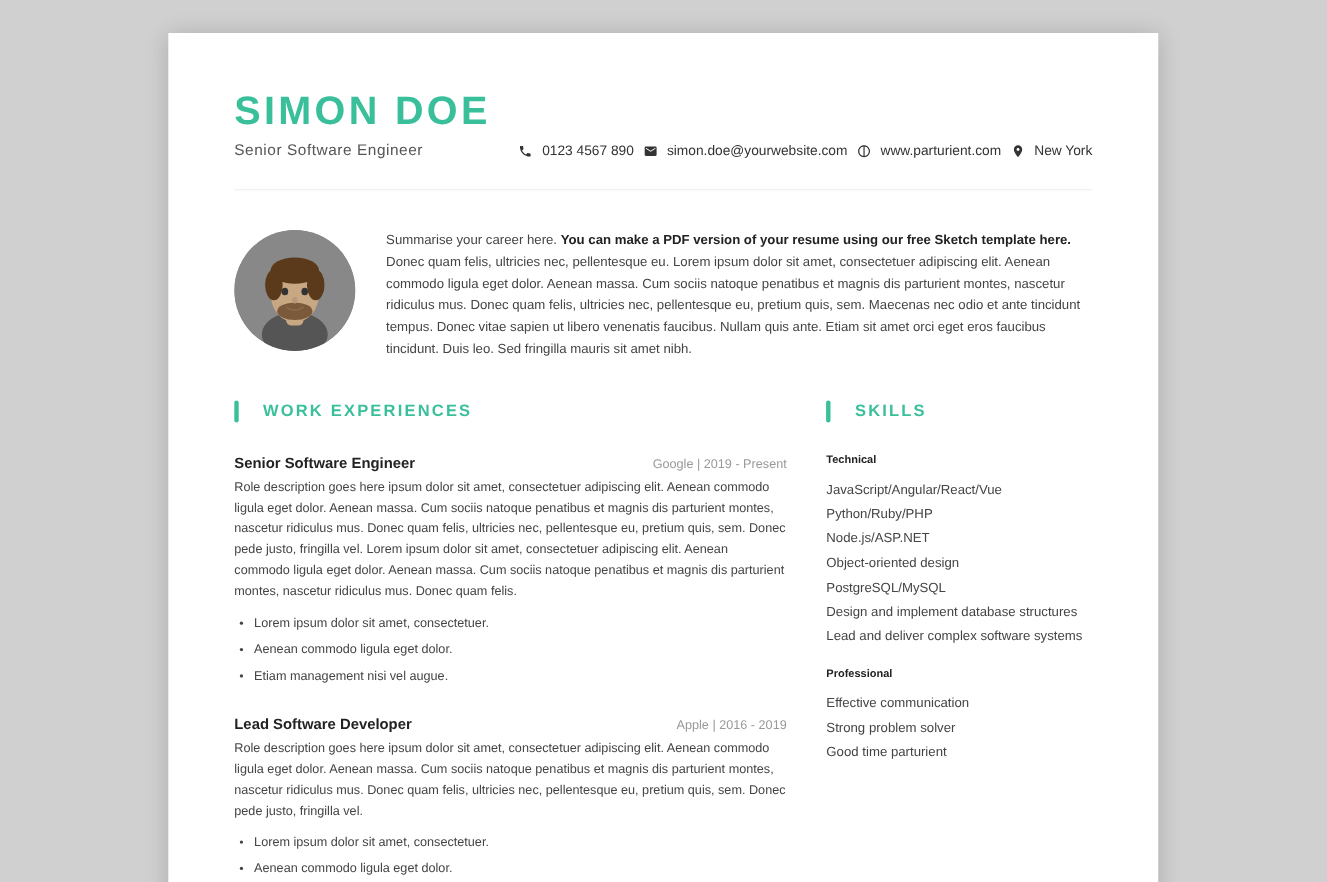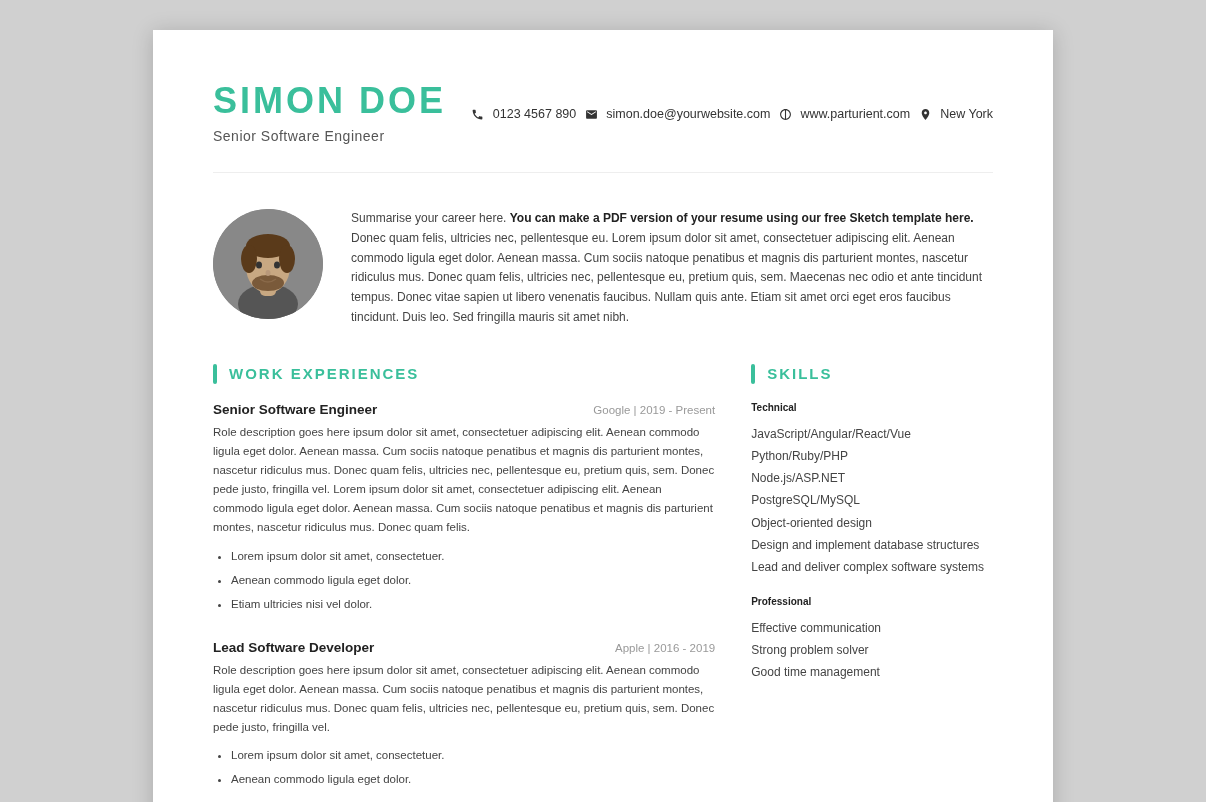--- a/index.html
+++ b/index.html
@@ -17,21 +17,21 @@
       width: 900px;
       min-height: 740px;
       box-shadow: 0 2px 20px rgba(0,0,0,0.18);
       padding: 50px 60px 50px 60px;
       position: relative;
     }
     
     .header-section {
       display: flex;
       justify-content: space-between;
-      align-items: center;
+      align-items: flex-end;
       margin-bottom: 36px;
       border-bottom: 1px solid #eee;
       padding-bottom: 28px;
     }
     .header-left {}
     .name-title {
       font-size: 36px;
       font-weight: 900;
       color: #3abf9b;
       letter-spacing: 3px;
@@ -102,22 +102,22 @@
       flex: 1.35;
     }
     .col-right {
       flex: 0.65;
       min-width: 220px;
     }
     
     .section-heading {
       display: flex;
       align-items: center;
-      gap: 12px;
-      margin-bottom: 18px;
+      gap: 22px;
+      margin-bottom: 29px;
     }
     .section-bar {
       width: 4px;
       height: 20px;
       background: #3abf9b;
       border-radius: 2px;
       flex-shrink: 0;
     }
     .section-label {
       font-size: 15px;
@@ -263,21 +263,21 @@
 
       <div class="job-entry">
         <div class="job-header">
           <span class="job-title-name">Senior Software Engineer</span>
           <span class="job-meta">Google | 2019 - Present</span>
         </div>
         <div class="job-desc">Role description goes here ipsum dolor sit amet, consectetuer adipiscing elit. Aenean commodo ligula eget dolor. Aenean massa. Cum sociis natoque penatibus et magnis dis parturient montes, nascetur ridiculus mus. Donec quam felis, ultricies nec, pellentesque eu, pretium quis, sem. Donec pede justo, fringilla vel. Lorem ipsum dolor sit amet, consectetuer adipiscing elit. Aenean commodo ligula eget dolor. Aenean massa. Cum sociis natoque penatibus et magnis dis parturient montes, nascetur ridiculus mus. Donec quam felis.</div>
         <ul class="job-bullets">
           <li>Lorem ipsum dolor sit amet, consectetuer.</li>
           <li>Aenean commodo ligula eget dolor.</li>
-          <li>Etiam ultricies nisi vel dolor.</li>
+          <li>Etiam management nisi vel augue.</li>
         </ul>
       </div>
 
       <div class="job-entry">
         <div class="job-header">
           <span class="job-title-name">Lead Software Developer</span>
           <span class="job-meta">Apple | 2016 - 2019</span>
         </div>
         <div class="job-desc">Role description goes here ipsum dolor sit amet, consectetuer adipiscing elit. Aenean commodo ligula eget dolor. Aenean massa. Cum sociis natoque penatibus et magnis dis parturient montes, nascetur ridiculus mus. Donec quam felis, ultricies nec, pellentesque eu, pretium quis, sem. Donec pede justo, fringilla vel.</div>
         <ul class="job-bullets">
@@ -291,29 +291,29 @@
       <div class="section-heading">
         <div class="section-bar"></div>
         <span class="section-label">SKILLS</span>
       </div>
 
       <div class="skills-block">
         <div class="skills-category">Technical</div>
         <div class="skill-item">JavaScript/Angular/React/Vue</div>
         <div class="skill-item">Python/Ruby/PHP</div>
         <div class="skill-item">Node.js/ASP.NET</div>
+        <div class="skill-item">Object-oriented design</div>
         <div class="skill-item">PostgreSQL/MySQL</div>
-        <div class="skill-item">Object-oriented design</div>
         <div class="skill-item">Design and implement database structures</div>
         <div class="skill-item">Lead and deliver complex software systems</div>
       </div>
 
       <div class="skills-block">
         <div class="skills-category">Professional</div>
         <div class="skill-item">Effective communication</div>
         <div class="skill-item">Strong problem solver</div>
-        <div class="skill-item">Good time management</div>
+        <div class="skill-item">Good time parturient</div>
       </div>
     </div>
 
   </div>
 
 </div>
 
 </body></html>

